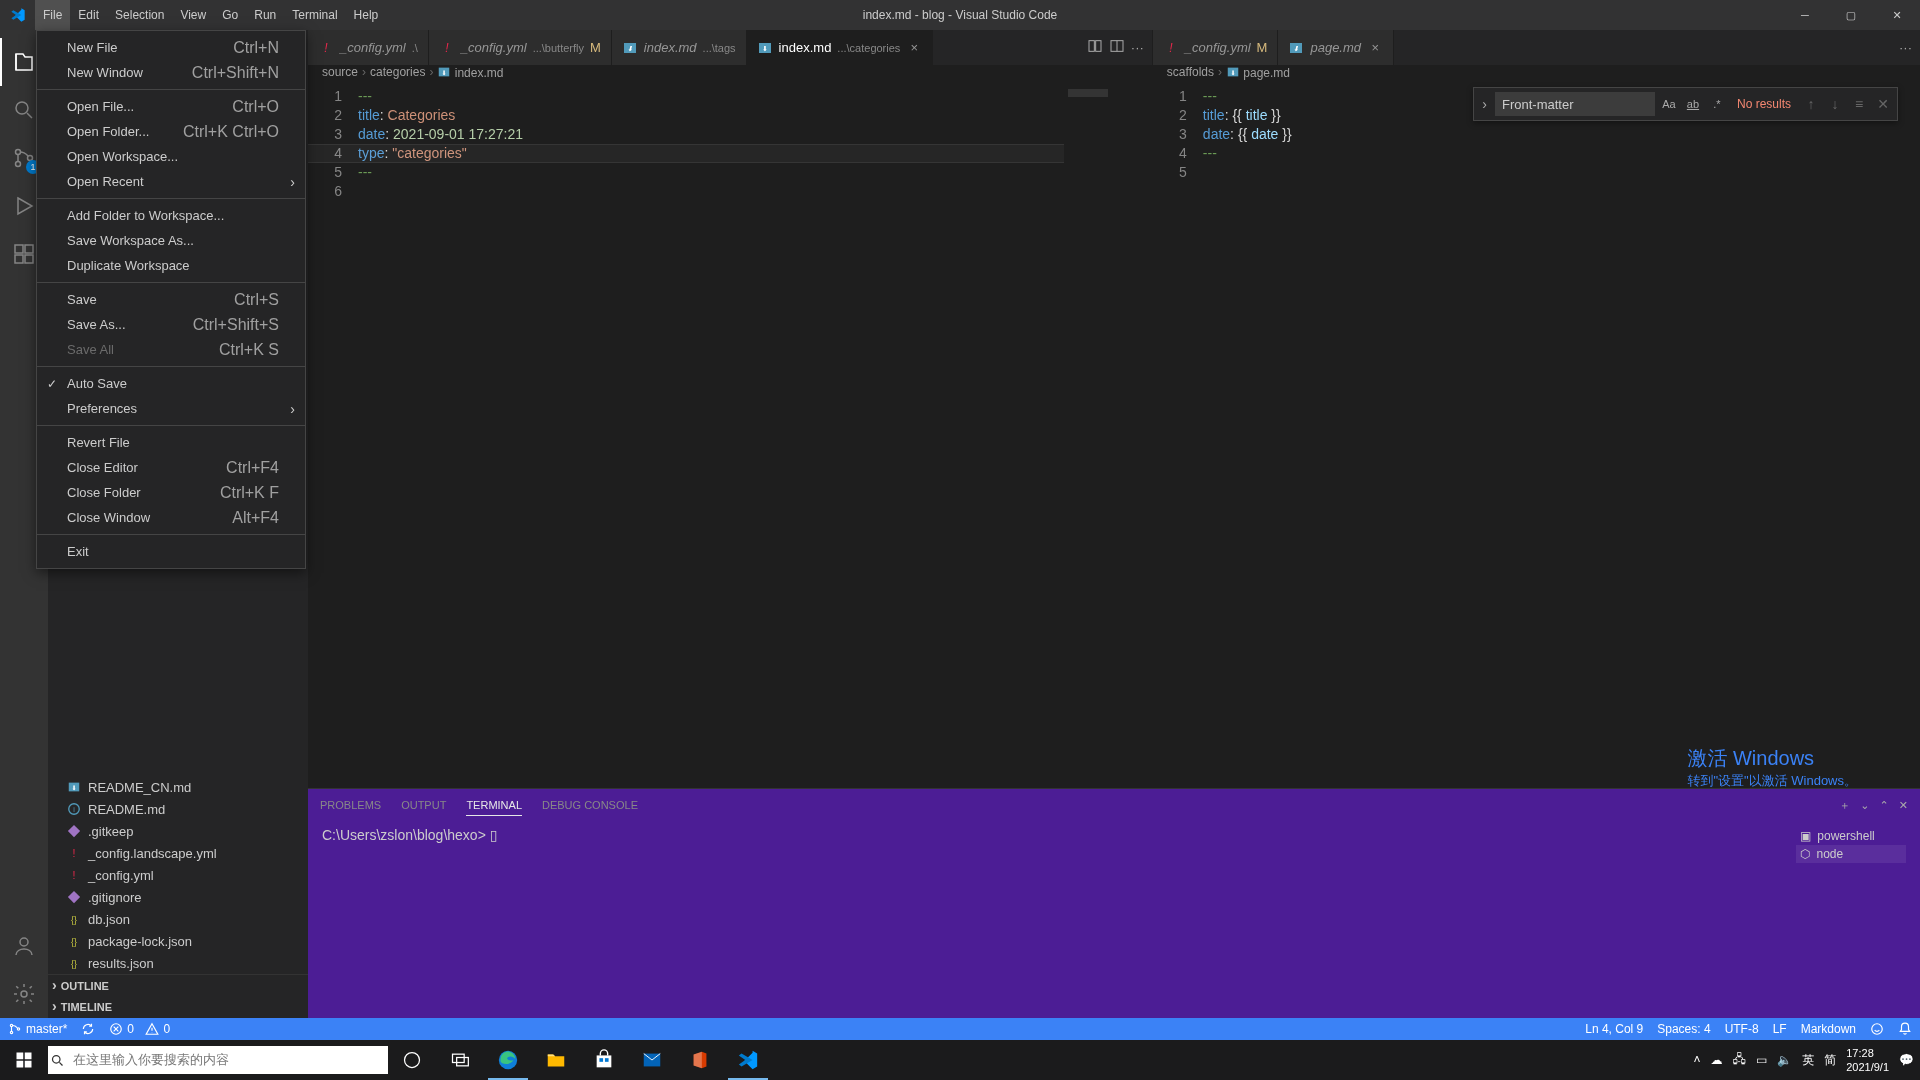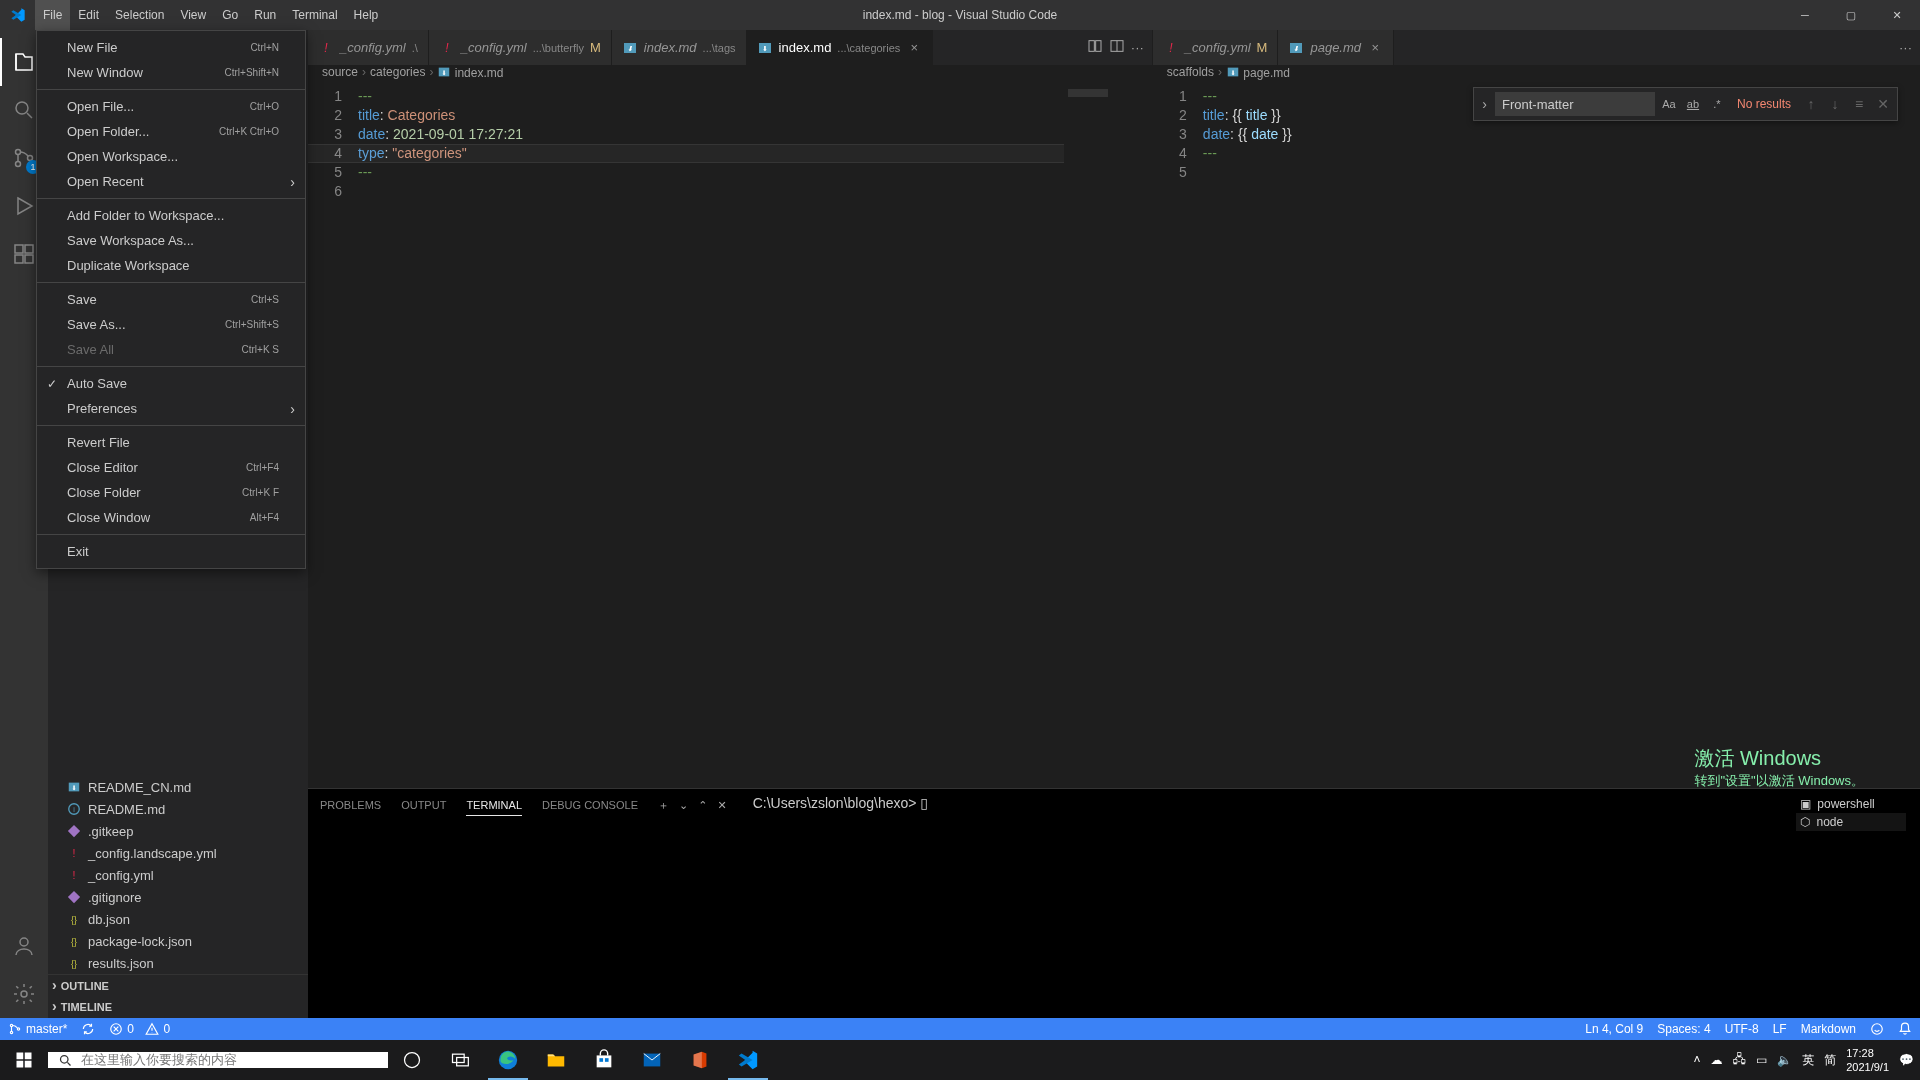--- a/index.html
+++ b/index.html
@@ -18,21 +18,21 @@
 .activitybar .aicon{width:48px;height:48px;display:flex;align-items:center;justify-content:center;color:#858585;position:relative}
 .activitybar .aicon.active{color:#fff}
 .activitybar .aicon.active::before{content:"";position:absolute;left:0;top:0;width:2px;height:100%;background:#fff}
 .activitybar .aicon svg{width:24px;height:24px}
 .activitybar .spacer{flex:1}
 .activitybar .badge{position:absolute;bottom:8px;right:8px;background:#007acc;color:#fff;border-radius:8px;font-size:9px;padding:0 4px;line-height:14px;min-width:14px;text-align:center}
 .sidebar{width:260px;background:#252526;display:flex;flex-direction:column;overflow:hidden}
 .filemenu{position:absolute;left:36px;top:30px;width:270px;background:#252526;border:1px solid #454545;box-shadow:0 4px 12px rgba(0,0,0,0.5);z-index:100;padding:4px 0}
 .filemenu .row{display:flex;align-items:center;padding:0 26px 0 30px;height:25px;font-size:13px;color:#ccc;position:relative}
 .filemenu .row.disabled{color:#6b6b6b}
-.filemenu .row .kb{margin-left:auto;color:#a0a0a0;font-size:10px}
+.filemenu .row .kb{margin-left:auto;color:#a0a0a0;font-size:16px}
 .filemenu .row.checked::before{content:"✓";position:absolute;left:10px;color:#ccc;font-size:12px}
 .filemenu .row.sub::after{content:"›";position:absolute;right:10px;color:#ccc;font-size:14px}
 .filemenu hr{border:none;border-top:1px solid #454545;margin:4px 0}
 .treeitem{display:flex;align-items:center;height:22px;padding-left:18px;font-size:13px;gap:6px}
 .treeitem .ficon{width:16px;height:16px;display:flex;align-items:center;justify-content:center}
 .treeitem .ficon svg{width:14px;height:14px}
 .panelhdr{display:flex;align-items:center;height:22px;padding-left:4px;font-size:11px;font-weight:600;color:#ccc;gap:4px;text-transform:uppercase}
 .panelhdr::before{content:"›";color:#ccc;font-size:14px;transform:translateY(-1px)}
 .editorarea{flex:1;display:flex;flex-direction:column;background:#1e1e1e;min-width:0}
 .editors{display:flex;flex:1;min-height:0}
@@ -60,39 +60,39 @@
 .tok-dash{color:#6a9955}
 .minimap{position:absolute;right:0;top:0;width:88px;height:100%;opacity:0.4}
 .minimap .mmblob{position:absolute;top:2px;left:4px;width:40px;height:8px;background:#555}
 .cursor-line{position:absolute;left:0;right:88px;height:19px;background:rgba(255,255,255,0.04);border:1px solid rgba(255,255,255,0.07);border-left:none;border-right:none}
 .findbar{position:absolute;right:22px;top:0;height:34px;background:#252526;border:1px solid #454545;display:flex;align-items:center;padding:0 4px;gap:4px;z-index:5;box-shadow:0 2px 6px rgba(0,0,0,0.4)}
 .findbar .expand{color:#aaa;padding:0 4px}
 .findbar input{background:#3c3c3c;border:1px solid #3c3c3c;color:#ccc;height:24px;width:160px;padding:0 6px;font-size:13px;outline:none}
 .findbar .fopt{width:20px;height:20px;display:flex;align-items:center;justify-content:center;color:#aaa;font-size:11px}
 .findbar .fres{color:#f48771;font-size:12px;padding:0 6px}
 .findbar .fnav{width:20px;color:#666;text-align:center}
-.panel{height:230px;background:#000000;border-top:1px solid #333;display:flex;flex-direction:row}
+.panel{height:230px;background:#4c1d95;border-top:1px solid #333;display:flex;flex-direction:column}
 .paneltabs{height:32px;display:flex;align-items:center;padding:0 12px;gap:20px;font-size:11px;color:#888}
 .paneltabs .pt{padding:4px 0;cursor:pointer;text-transform:uppercase}
 .paneltabs .pt.active{color:#e7e7e7;border-bottom:1px solid #e7e7e7}
 .paneltabs .pactions{margin-left:auto;display:flex;gap:10px;color:#aaa;align-items:center}
 .terminal{flex:1;padding:6px 14px;font-family:Consolas,monospace;font-size:14px;color:#ccc;display:flex}
 .termcontent{flex:1}
 .termside{width:110px;font-size:12px}
 .termside .trow{display:flex;align-items:center;gap:6px;padding:2px 4px}
 .termside .trow.sel{background:rgba(255,255,255,0.08)}
 .statusbar{height:22px;background:#3b82f6;color:#fff;display:flex;align-items:center;font-size:12px;padding:0 8px;gap:14px}
 .statusbar .sitem{display:flex;align-items:center;gap:4px}
 .statusbar .sright{margin-left:auto;display:flex;gap:14px;align-items:center}
 .statusbar svg{width:14px;height:14px}
-.watermark{position:absolute;right:56px;bottom:290px;color:#86efac;font-size:20px;z-index:1;pointer-events:none;text-align:left}
+.watermark{position:absolute;right:63px;bottom:290px;color:#3b82f6;font-size:20px;z-index:1;pointer-events:none;text-align:left}
 .watermark .w2{font-size:13px}
 .taskbar{height:40px;background:#1b1b1c;display:flex;align-items:center}
 .taskbar .start{width:48px;height:100%;display:flex;align-items:center;justify-content:center;color:#fff}
-.taskbar .search{height:16px;flex:0 0 340px;background:#fff;display:flex;align-items:center;color:#777;font-size:13px;padding:0 10px;gap:8px;margin:0 0 0 0}
+.taskbar .search{height:28px;flex:0 0 340px;background:#fff;display:flex;align-items:center;color:#777;font-size:13px;padding:0 2px;gap:8px;margin:0 0 0 0}
 .taskbar .search svg{width:15px;height:15px;color:#333}
 .taskbar .ticons{display:flex;height:100%}
 .taskbar .ticon{width:48px;display:flex;align-items:center;justify-content:center;position:relative}
 .taskbar .ticon.active::after{content:"";position:absolute;bottom:0;left:4px;right:4px;height:2px;background:#76b9ed}
 .taskbar .tray{margin-left:auto;display:flex;align-items:center;gap:10px;color:#fff;padding-right:6px;font-size:12px}
 .taskbar .clock{text-align:left;line-height:14px;font-size:11px}
 .borderTop{border-top:1px solid #333}
 </style>
 </head>
 <body>

